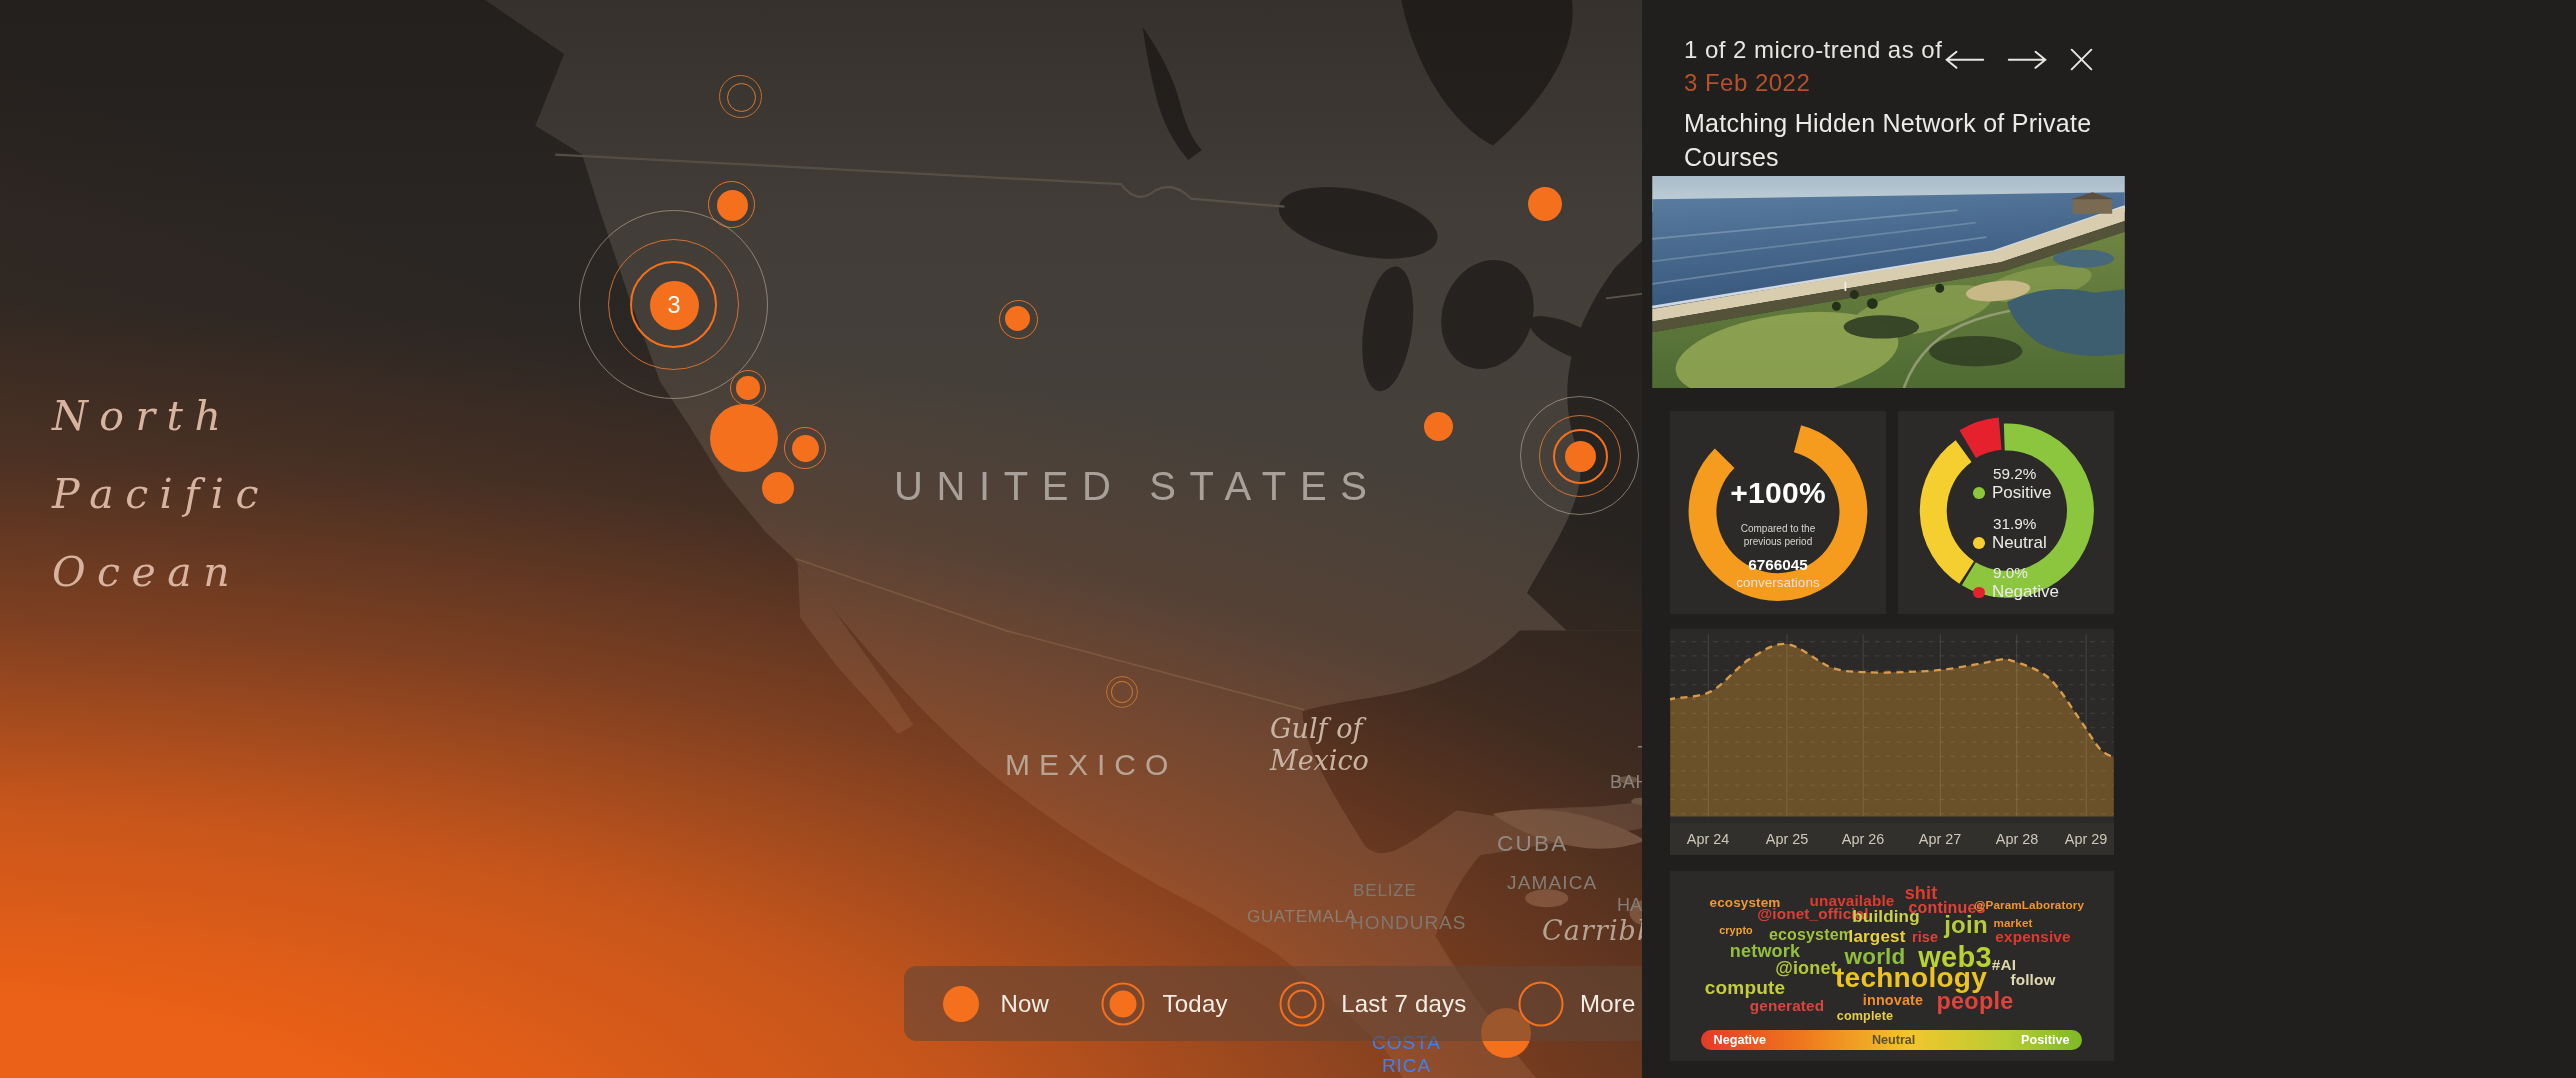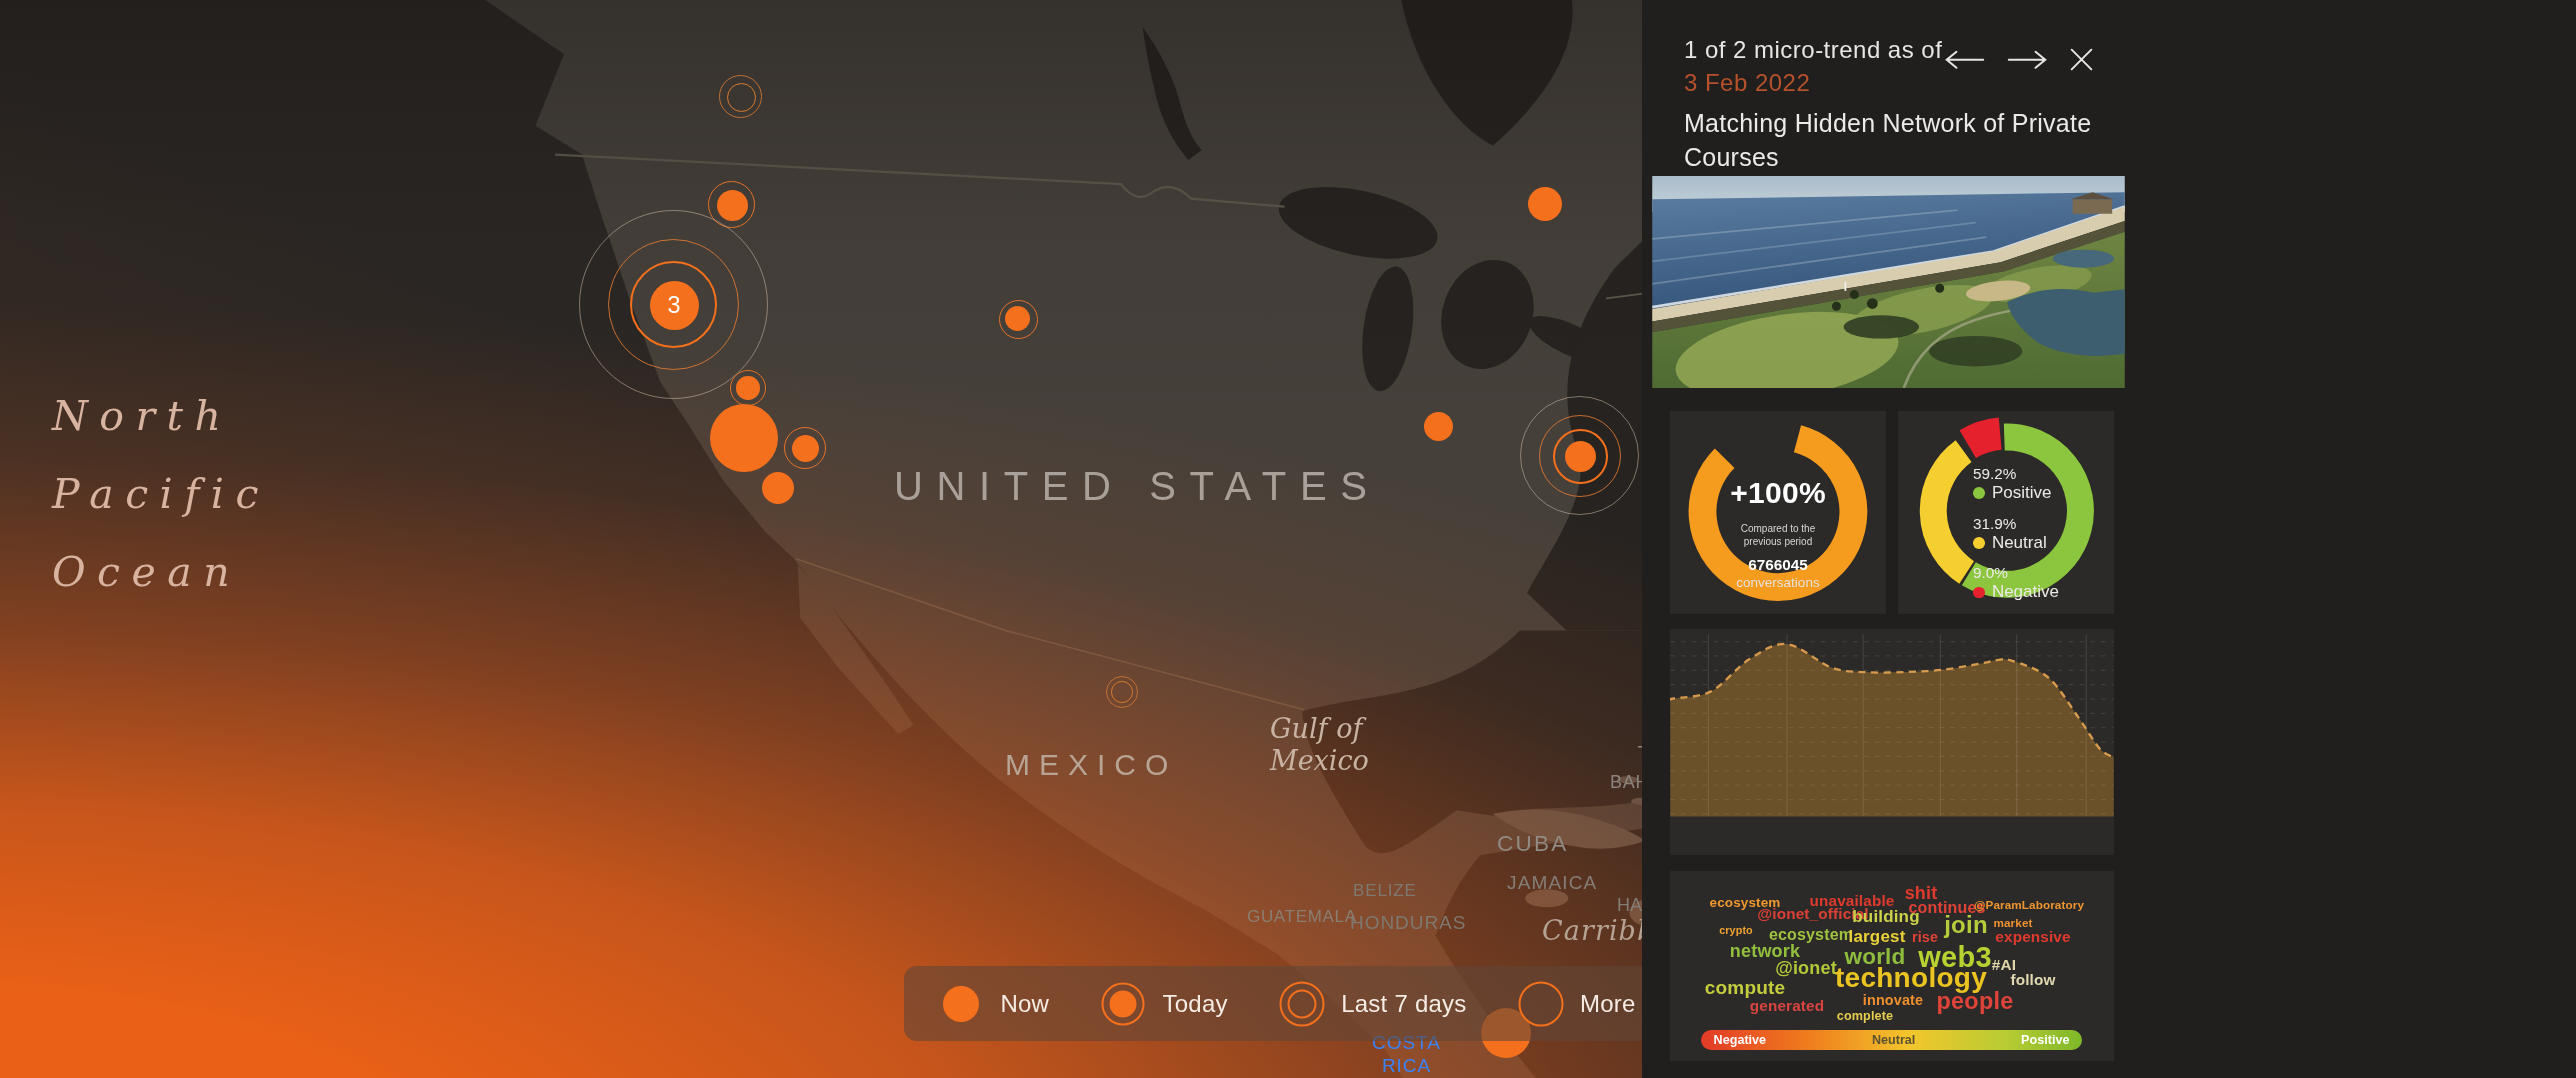--- a/index.html
+++ b/index.html
@@ -71,21 +71,21 @@
   .card-cloud{left:28px;top:871px;width:444px;height:190px;}
 
   .donut-center{position:absolute;left:0;top:0;width:216px;text-align:center;color:#fff;}
   .dc-head{font-size:30px;font-weight:bold;margin-top:65px;letter-spacing:0.01em;}
   .dc-sub{font-size:10px;color:#d8d5d0;line-height:12.6px;margin-top:13px;white-space:pre-line;}
   .dc-val{font-size:15.3px;font-weight:bold;margin-top:8px;}
   .dc-unit{font-size:13.5px;color:#e4e1dc;margin-top:0.9px;}
 
   .sent-legend{position:absolute;left:75px;top:54px;}
   .sl-row{margin-bottom:11.7px;}
-  .sl-pct{color:#eceae6;font-size:15.3px;}
+  .sl-pct{color:#eceae6;font-size:15.3px;margin-left:20px;}
   .sl-lab{color:#eceae6;font-size:17px;display:flex;align-items:center;gap:7.2px;}
   .sl-dot{width:11.7px;height:11.7px;border-radius:50%;display:inline-block;flex:0 0 auto;}
 
   .axis-row{position:absolute;left:0;bottom:0;width:444px;height:32px;background:#31302d;}
   .axis-row span{position:absolute;top:8px;transform:translateX(-50%);
     color:#cfc8b8;font-size:14.4px;white-space:nowrap;}
 
   #cloud-words{position:absolute;inset:0;}
   #cloud-words span{position:absolute;transform:translate(-50%,-50%);white-space:nowrap;
     font-weight:bold;letter-spacing:0.01em;}
@@ -371,20 +371,28 @@
           <line x1="0" x2="494" y1="190" y2="190" stroke="rgba(255,235,210,0.10)" stroke-width="1.4" stroke-dasharray="5 7"></line>
           <line x1="0" x2="494" y1="206" y2="206" stroke="rgba(255,235,210,0.10)" stroke-width="1.4" stroke-dasharray="5 7"></line>
           <line x1="42.483999999999995" x2="42.483999999999995" y1="6" y2="209" stroke="rgba(255,255,255,0.10)" stroke-width="1.4"></line>
           <line x1="129.922" x2="129.922" y1="6" y2="209" stroke="rgba(255,255,255,0.10)" stroke-width="1.4"></line>
           <line x1="214.89" x2="214.89" y1="6" y2="209" stroke="rgba(255,255,255,0.10)" stroke-width="1.4"></line>
           <line x1="300.846" x2="300.846" y1="6" y2="209" stroke="rgba(255,255,255,0.10)" stroke-width="1.4"></line>
           <line x1="385.81399999999996" x2="385.81399999999996" y1="6" y2="209" stroke="rgba(255,255,255,0.10)" stroke-width="1.4"></line>
           <line x1="463.37199999999996" x2="463.37199999999996" y1="6" y2="209" stroke="rgba(255,255,255,0.10)" stroke-width="1.4"></line>
           <path d="M 0.0 79.1 C 0.5 78.8, -4.6 79.0, 3.0 77.5 C 10.5 75.9, 31.3 76.8, 45.4 69.5 C 59.6 62.3, 73.9 42.6, 87.9 33.8 C 102.0 25.0, 114.8 15.3, 129.9 16.8 C 145.1 18.2, 164.6 37.5, 178.8 42.7 C 193.1 48.0, 201.9 47.1, 215.4 48.0 C 228.9 48.9, 245.2 48.5, 259.8 48.0 C 274.5 47.6, 288.8 47.0, 303.3 45.4 C 317.8 43.8, 336.7 40.1, 346.8 38.3 C 356.9 36.5, 358.4 35.1, 364.1 34.6 C 369.8 34.1, 371.3 32.2, 380.9 35.4 C 390.4 38.7, 409.0 43.7, 421.4 54.3 C 433.7 64.9, 445.5 85.8, 455.0 99.0 C 464.4 112.1, 471.7 125.7, 478.2 133.1 C 484.7 140.4, 491.4 141.4, 494.0 143.0" fill="none" stroke="#D89B4D" stroke-width="2.6" stroke-dasharray="8 6"></path>
         </svg>
+      <div class="axis-row" id="axis-row">
+          <span style="left: 38px;">Apr 24</span>
+          <span style="left: 117px;">Apr 25</span>
+          <span style="left: 193px;">Apr 26</span>
+          <span style="left: 270px;">Apr 27</span>
+          <span style="left: 347px;">Apr 28</span>
+          <span style="left: 416px;">Apr 29</span>
+        </div>
     </div>
 
     <div class="card card-cloud">
       <div id="cloud-words">
           <span style="left: 75px; top: 31px; font-size: 13.5px; color: rgb(240, 152, 47);">ecosystem</span>
           <span style="left: 182px; top: 30px; font-size: 15.3px; color: rgb(224, 58, 46);">unavailable</span>
           <span style="left: 251px; top: 21.6px; font-size: 18px; color: rgb(224, 58, 46);">shit</span>
           <span style="left: 277px; top: 37px; font-size: 16px; color: rgb(224, 66, 55);">continues</span>
           <span style="left: 359px; top: 33px; font-size: 11.7px; color: rgb(240, 149, 47);">@ParamLaboratory</span>
           <span style="left: 143px; top: 43px; font-size: 15.3px; color: rgb(218, 64, 54);">@ionet_official</span>

